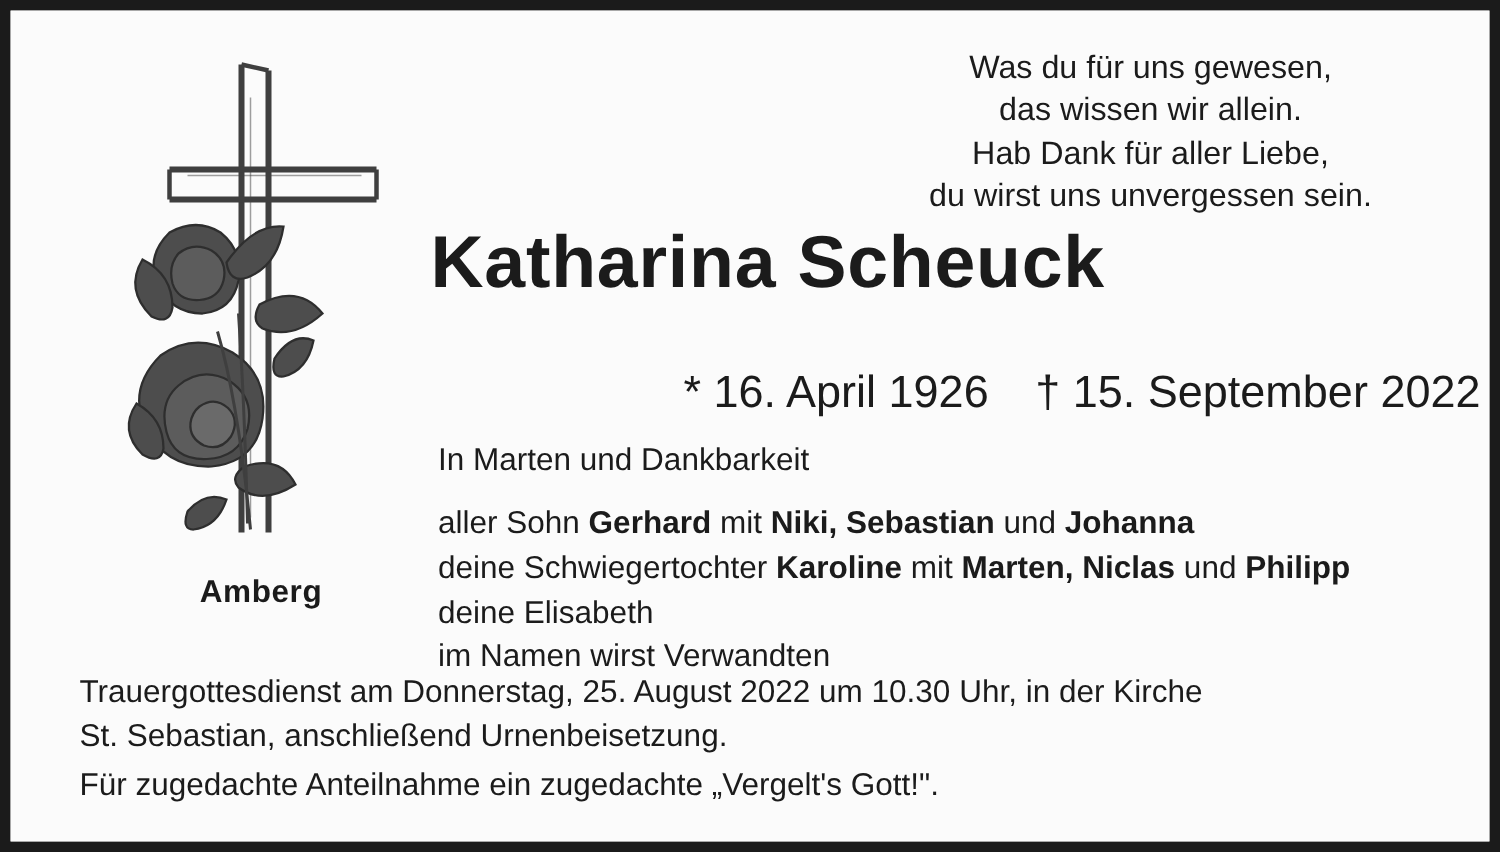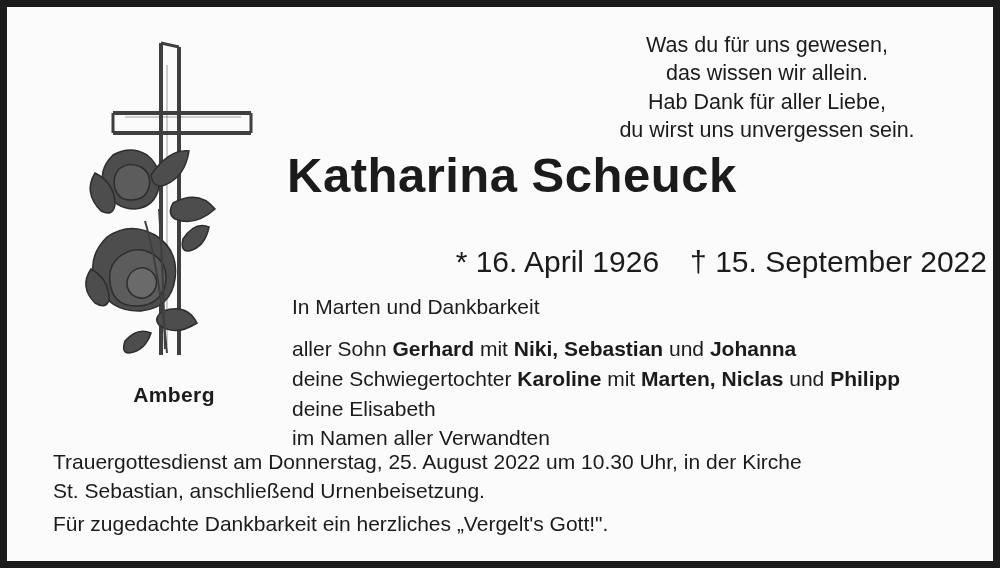--- a/index.html
+++ b/index.html
@@ -192,24 +192,24 @@
     <div class="dates">
       <span>* 16. April 1926</span>
       <span>† 15. September 2022</span>
     </div>
 
     <div class="gratitude">In Marten und Dankbarkeit</div>
     <div class="family">
         <div><span>aller Sohn </span><b>Gerhard</b><span> mit </span><b>Niki, Sebastian</b><span> und </span><b>Johanna</b></div>
         <div><span>deine Schwiegertochter </span><b>Karoline</b><span> mit </span><b>Marten, Niclas</b><span> und </span><b>Philipp</b></div>
         <div><span>deine Elisabeth</span></div>
-        <div><span>im Namen aller Verwandten</span></div>
+        <div><span>im Namen wirst Verwandten</span></div>
       </div>
 
     <div class="service">
       <div>Trauergottesdienst am Donnerstag, 25. August 2022 um 10.30 Uhr, in der Kirche</div>
       <div>St. Sebastian, anschließend Urnenbeisetzung.</div>
     </div>
 
-    <div class="closing">Für zugedachte Dankbarkeit ein herzliches „Vergelt's Gott!".</div>
+    <div class="closing">Für zugedachte Anteilnahme ein zugedachte „Vergelt's Gott!".</div>
 
   </div>
 </div>
 
 </body></html>

